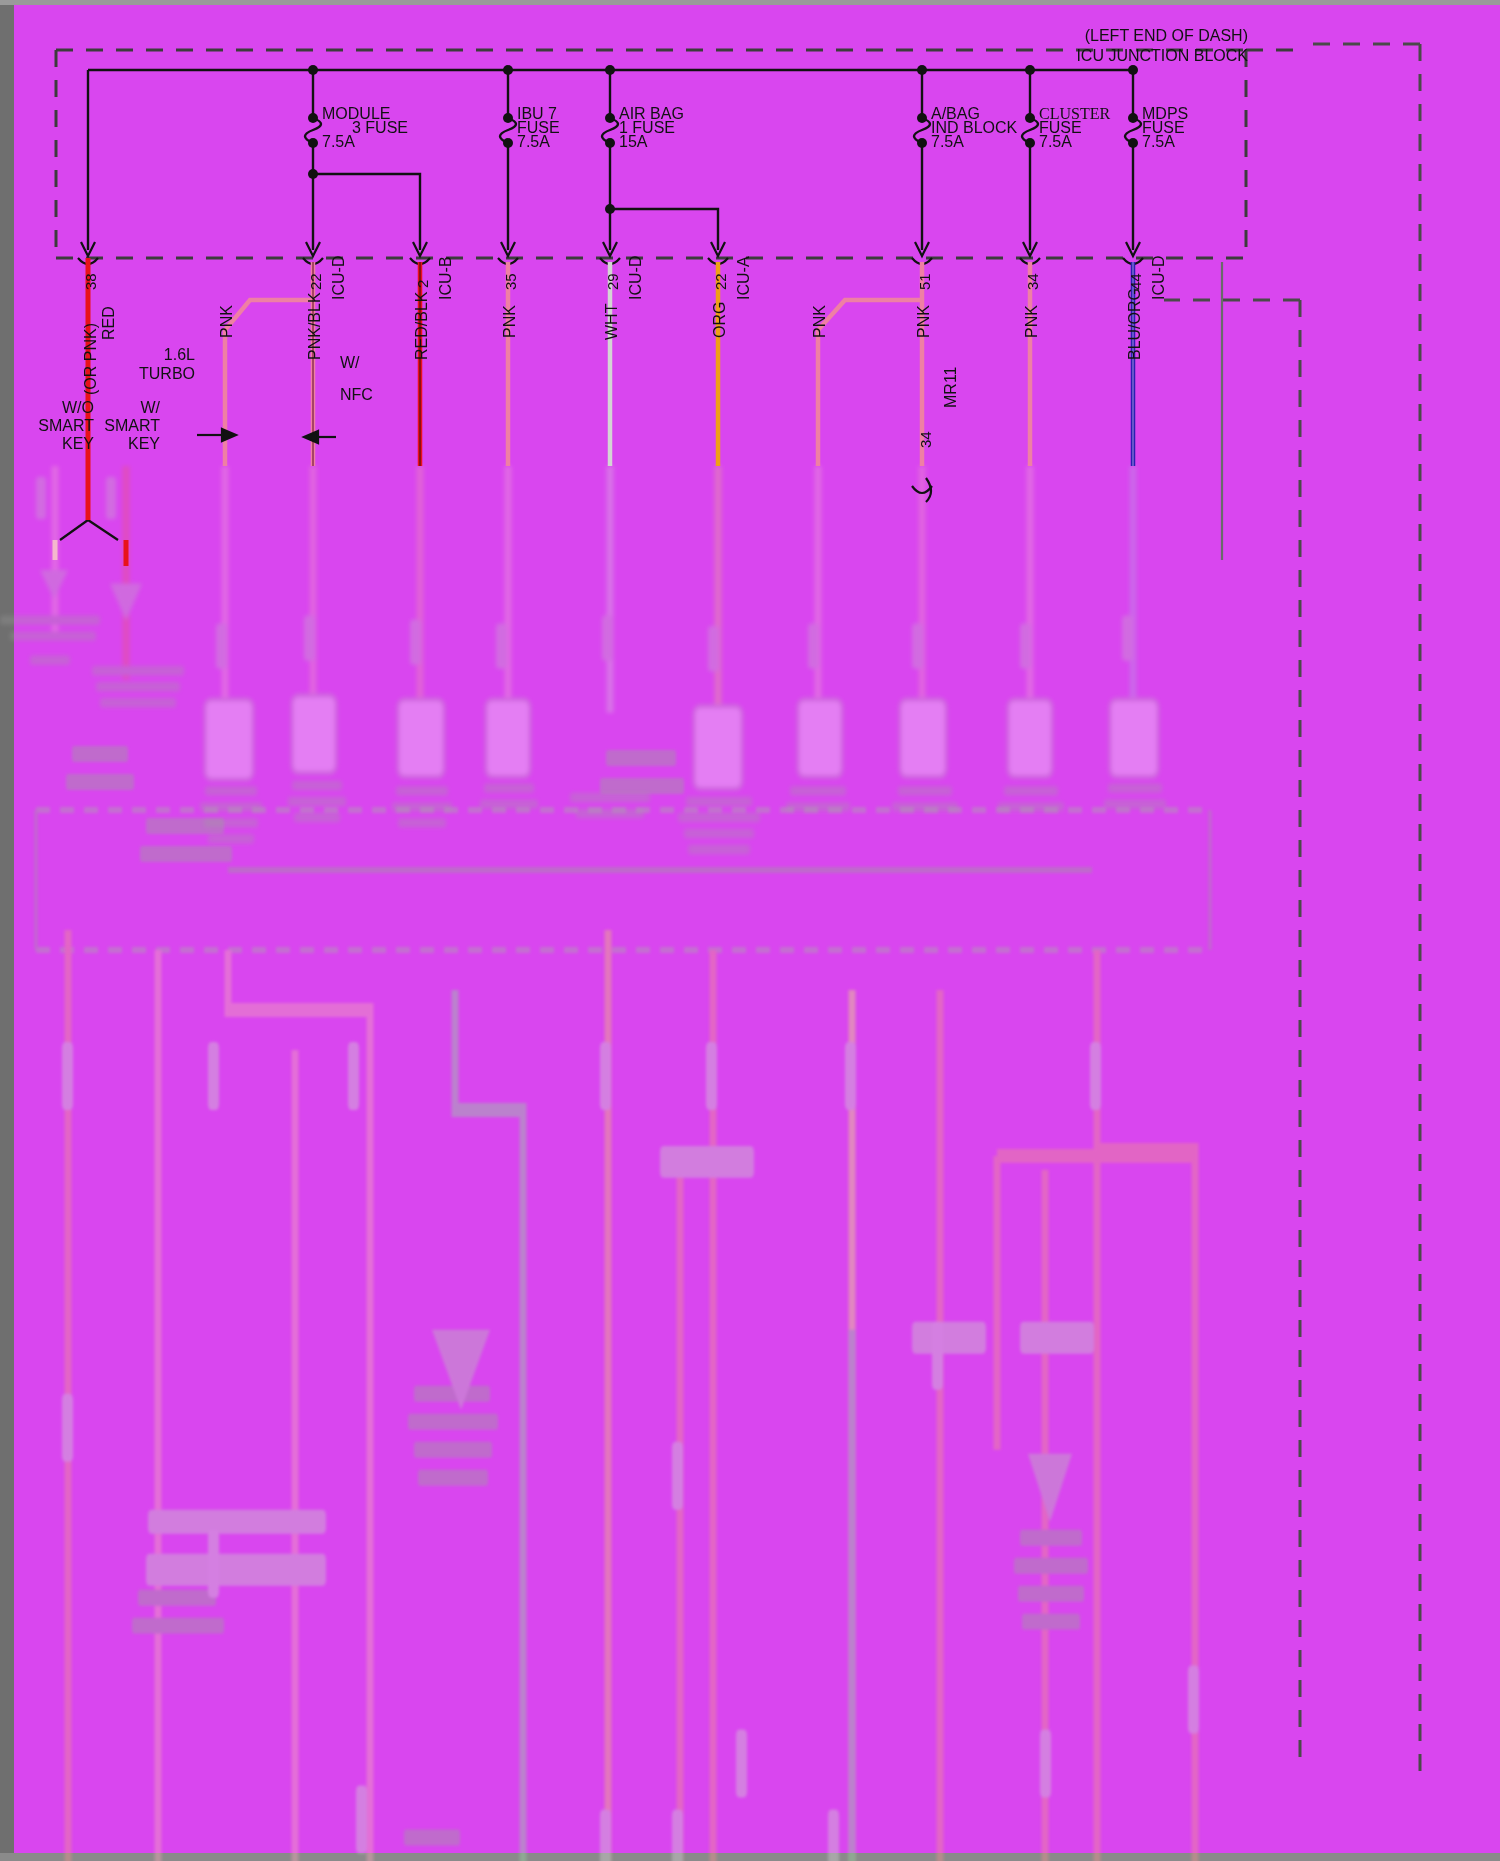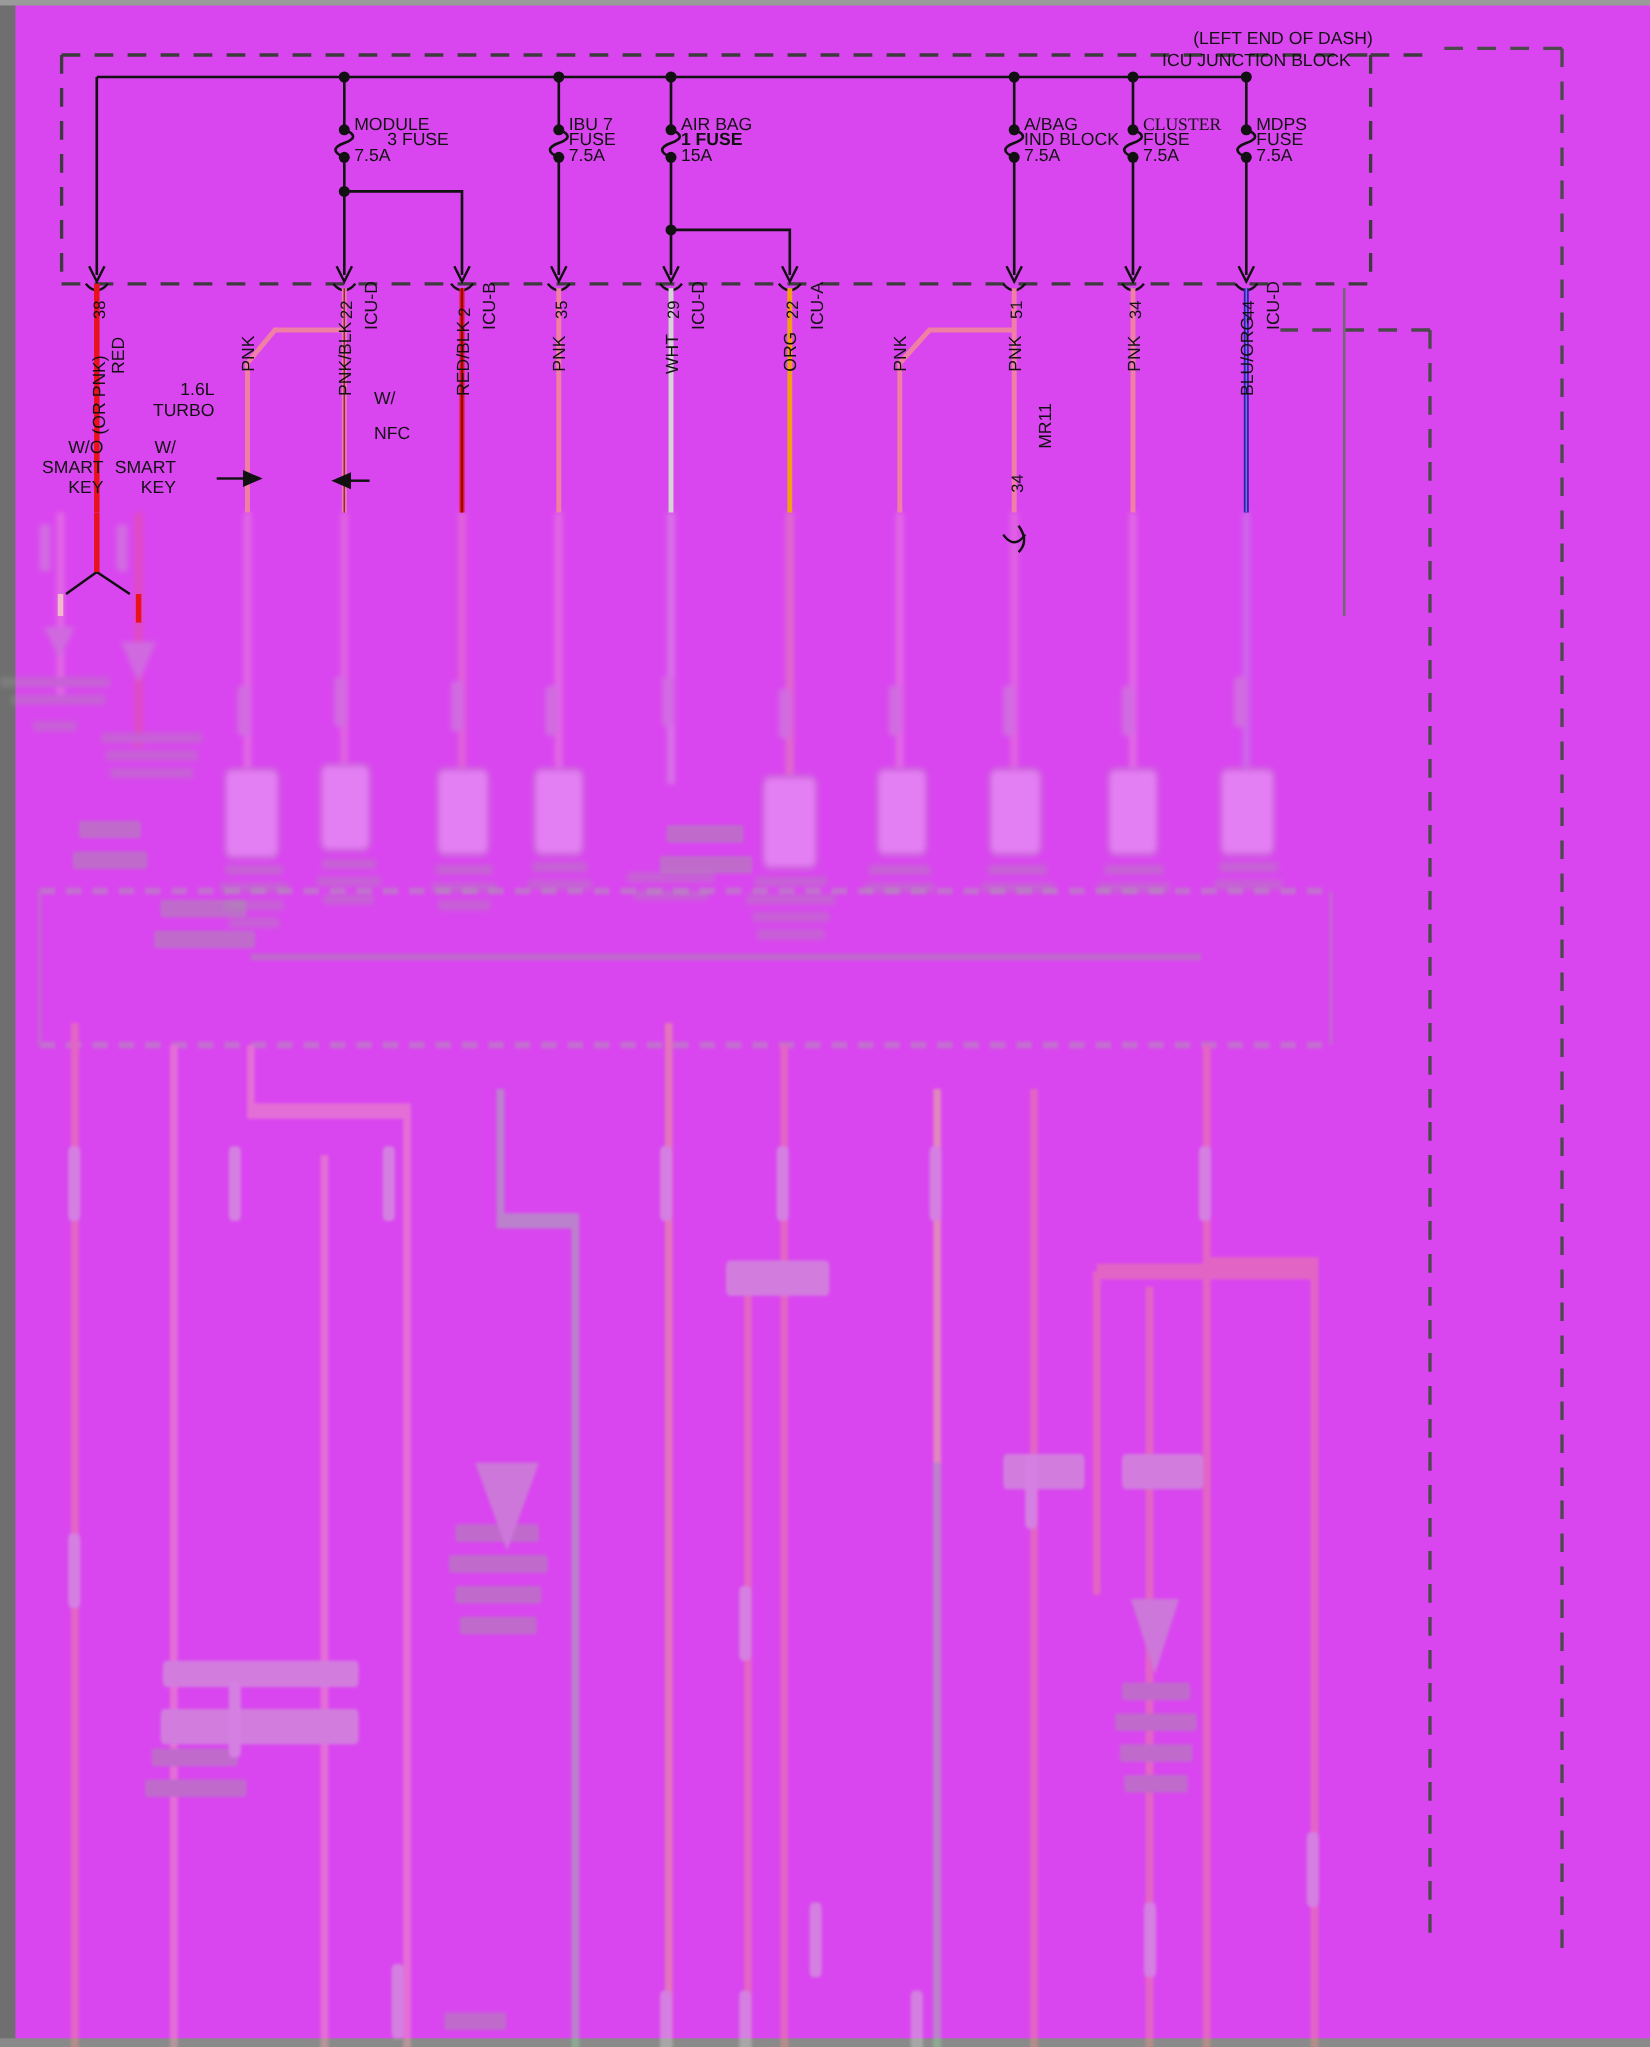--- a/index.html
+++ b/index.html
@@ -427,32 +427,32 @@
       <path d="M336 437 L318 437" fill="none"></path>
       <polygon points="318,431 304,437 318,443"></polygon>
     </g>
 
     <g stroke="#6a6a6a" stroke-width="2.2" fill="none">
       <path d="M1222 262 L1222 560"></path>
     </g>
   </svg>
 
   <div class="txt right" style="left:980px;top:26px;width:268px;">(LEFT END OF DASH)</div>
-  <div class="txt right" style="left:960px;top:46px;width:268px;">ICU JUNCTION BLOCK</div>
+  <div class="txt right" style="left:980px;top:46px;width:268px;">ICU JUNCTION BLOCK</div>
 
   <div class="txt" style="left:322px;top:104px;">MODULE</div>
   <div class="txt" style="left:322px;top:118px;margin-left:30px;">3 FUSE</div>
   <div class="txt" style="left:322px;top:132px;">7.5A</div>
 
   <div class="txt" style="left:517px;top:104px;">IBU 7</div>
   <div class="txt" style="left:517px;top:118px;">FUSE</div>
   <div class="txt" style="left:517px;top:132px;">7.5A</div>
 
   <div class="txt" style="left:619px;top:104px;">AIR BAG</div>
-  <div class="txt" style="left:619px;top:118px;font-weight:bold;">1 FUSE</div>
+  <div class="txt" style="left:619px;top:118px;">1 FUSE</div>
   <div class="txt" style="left:619px;top:132px;">15A</div>
 
   <div class="txt" style="left:931px;top:104px;">A/BAG</div>
   <div class="txt" style="left:931px;top:118px;">IND BLOCK</div>
   <div class="txt" style="left:931px;top:132px;">7.5A</div>
 
   <div class="txt" style="left:1039px;top:104px;font-family:Liberation Serif, serif;">CLUSTER</div>
   <div class="txt" style="left:1039px;top:118px;">FUSE</div>
   <div class="txt" style="left:1039px;top:132px;">7.5A</div>
 

